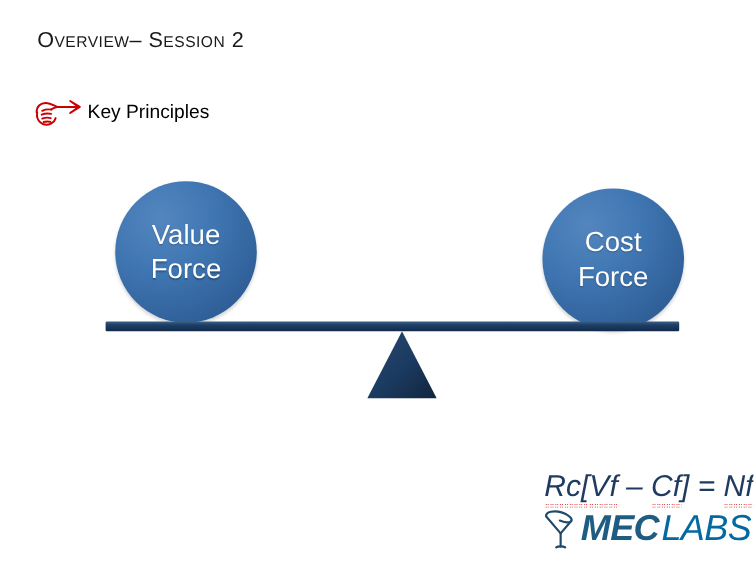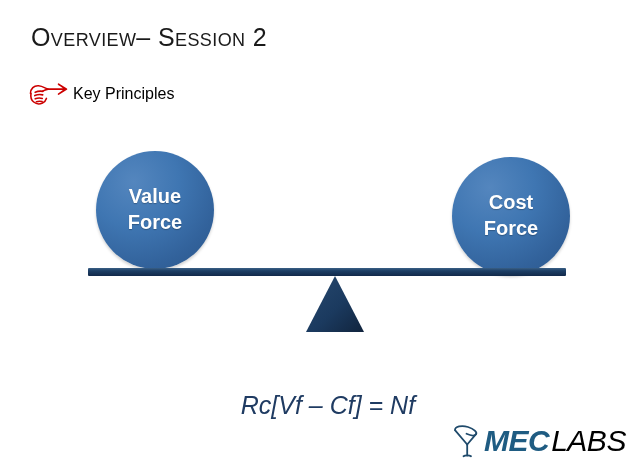--- a/index.html
+++ b/index.html
@@ -17,21 +17,21 @@
     background: #ffffff;
     overflow: hidden;
   }
 
   
   #slide-title {
     position: absolute;
     left: 31px;
     top: 24px;
     font-family: "Liberation Sans", sans-serif;
-    font-size: 25px;
+    font-size: 18px;
     font-variant: small-caps;
     letter-spacing: 0.4px;
     color: #1a1a1a;
     white-space: pre;
     line-height: 1.1;
   }
 
   
   #key-principles-row {
     position: absolute;
@@ -79,35 +79,35 @@
     align-items: center;
     justify-content: center;
     background: radial-gradient(circle at 32% 26%, #5486be 0%, #3f76b2 38%, #32629b 72%, #2a568a 100%);
     box-shadow: 0 2px 3px rgba(0,0,0,0.18);
   }
   #circle-value-force { left: 96px; top: 151px; }
   #circle-cost-force  { left: 452px; top: 157px; }
   .force-line {
     color: #ffffff;
     font-family: "Liberation Sans", sans-serif;
-    font-size: 20px;
-    font-weight: bold;
+    font-size: 23px;
+    font-weight: normal;
     line-height: 1.28;
     text-shadow: 0 1px 1px rgba(0,0,0,0.25);
     white-space: pre;
     text-align: right;
   }
 
   
   #formula {
     position: absolute;
     left: 0;
     top: 362px;
     width: 628px;
-    text-align: center;
+    text-align: right;
     font-family: "Liberation Sans", sans-serif;
     font-size: 25px;
     font-style: italic;
     color: #1f3b62;
     white-space: pre;
   }
   .sp { position: relative; display: inline-block; }
   .sp::after {
     content: "";
     position: absolute;
@@ -143,21 +143,21 @@
     font-weight: bold;
     letter-spacing: -0.5px;
     color: #1f5c82;
     white-space: pre;
   }
   #logo-labs {
     font-family: "Liberation Sans", sans-serif;
     font-size: 30px;
     font-weight: normal;
     letter-spacing: -0.5px;
-    color: #000000;
+    color: #0369a1;
     white-space: pre;
   }
 </style>
 </head>
 <body>
 
 <div id="slide">
 
   
   <div id="slide-title">Overview– Session 2</div>

